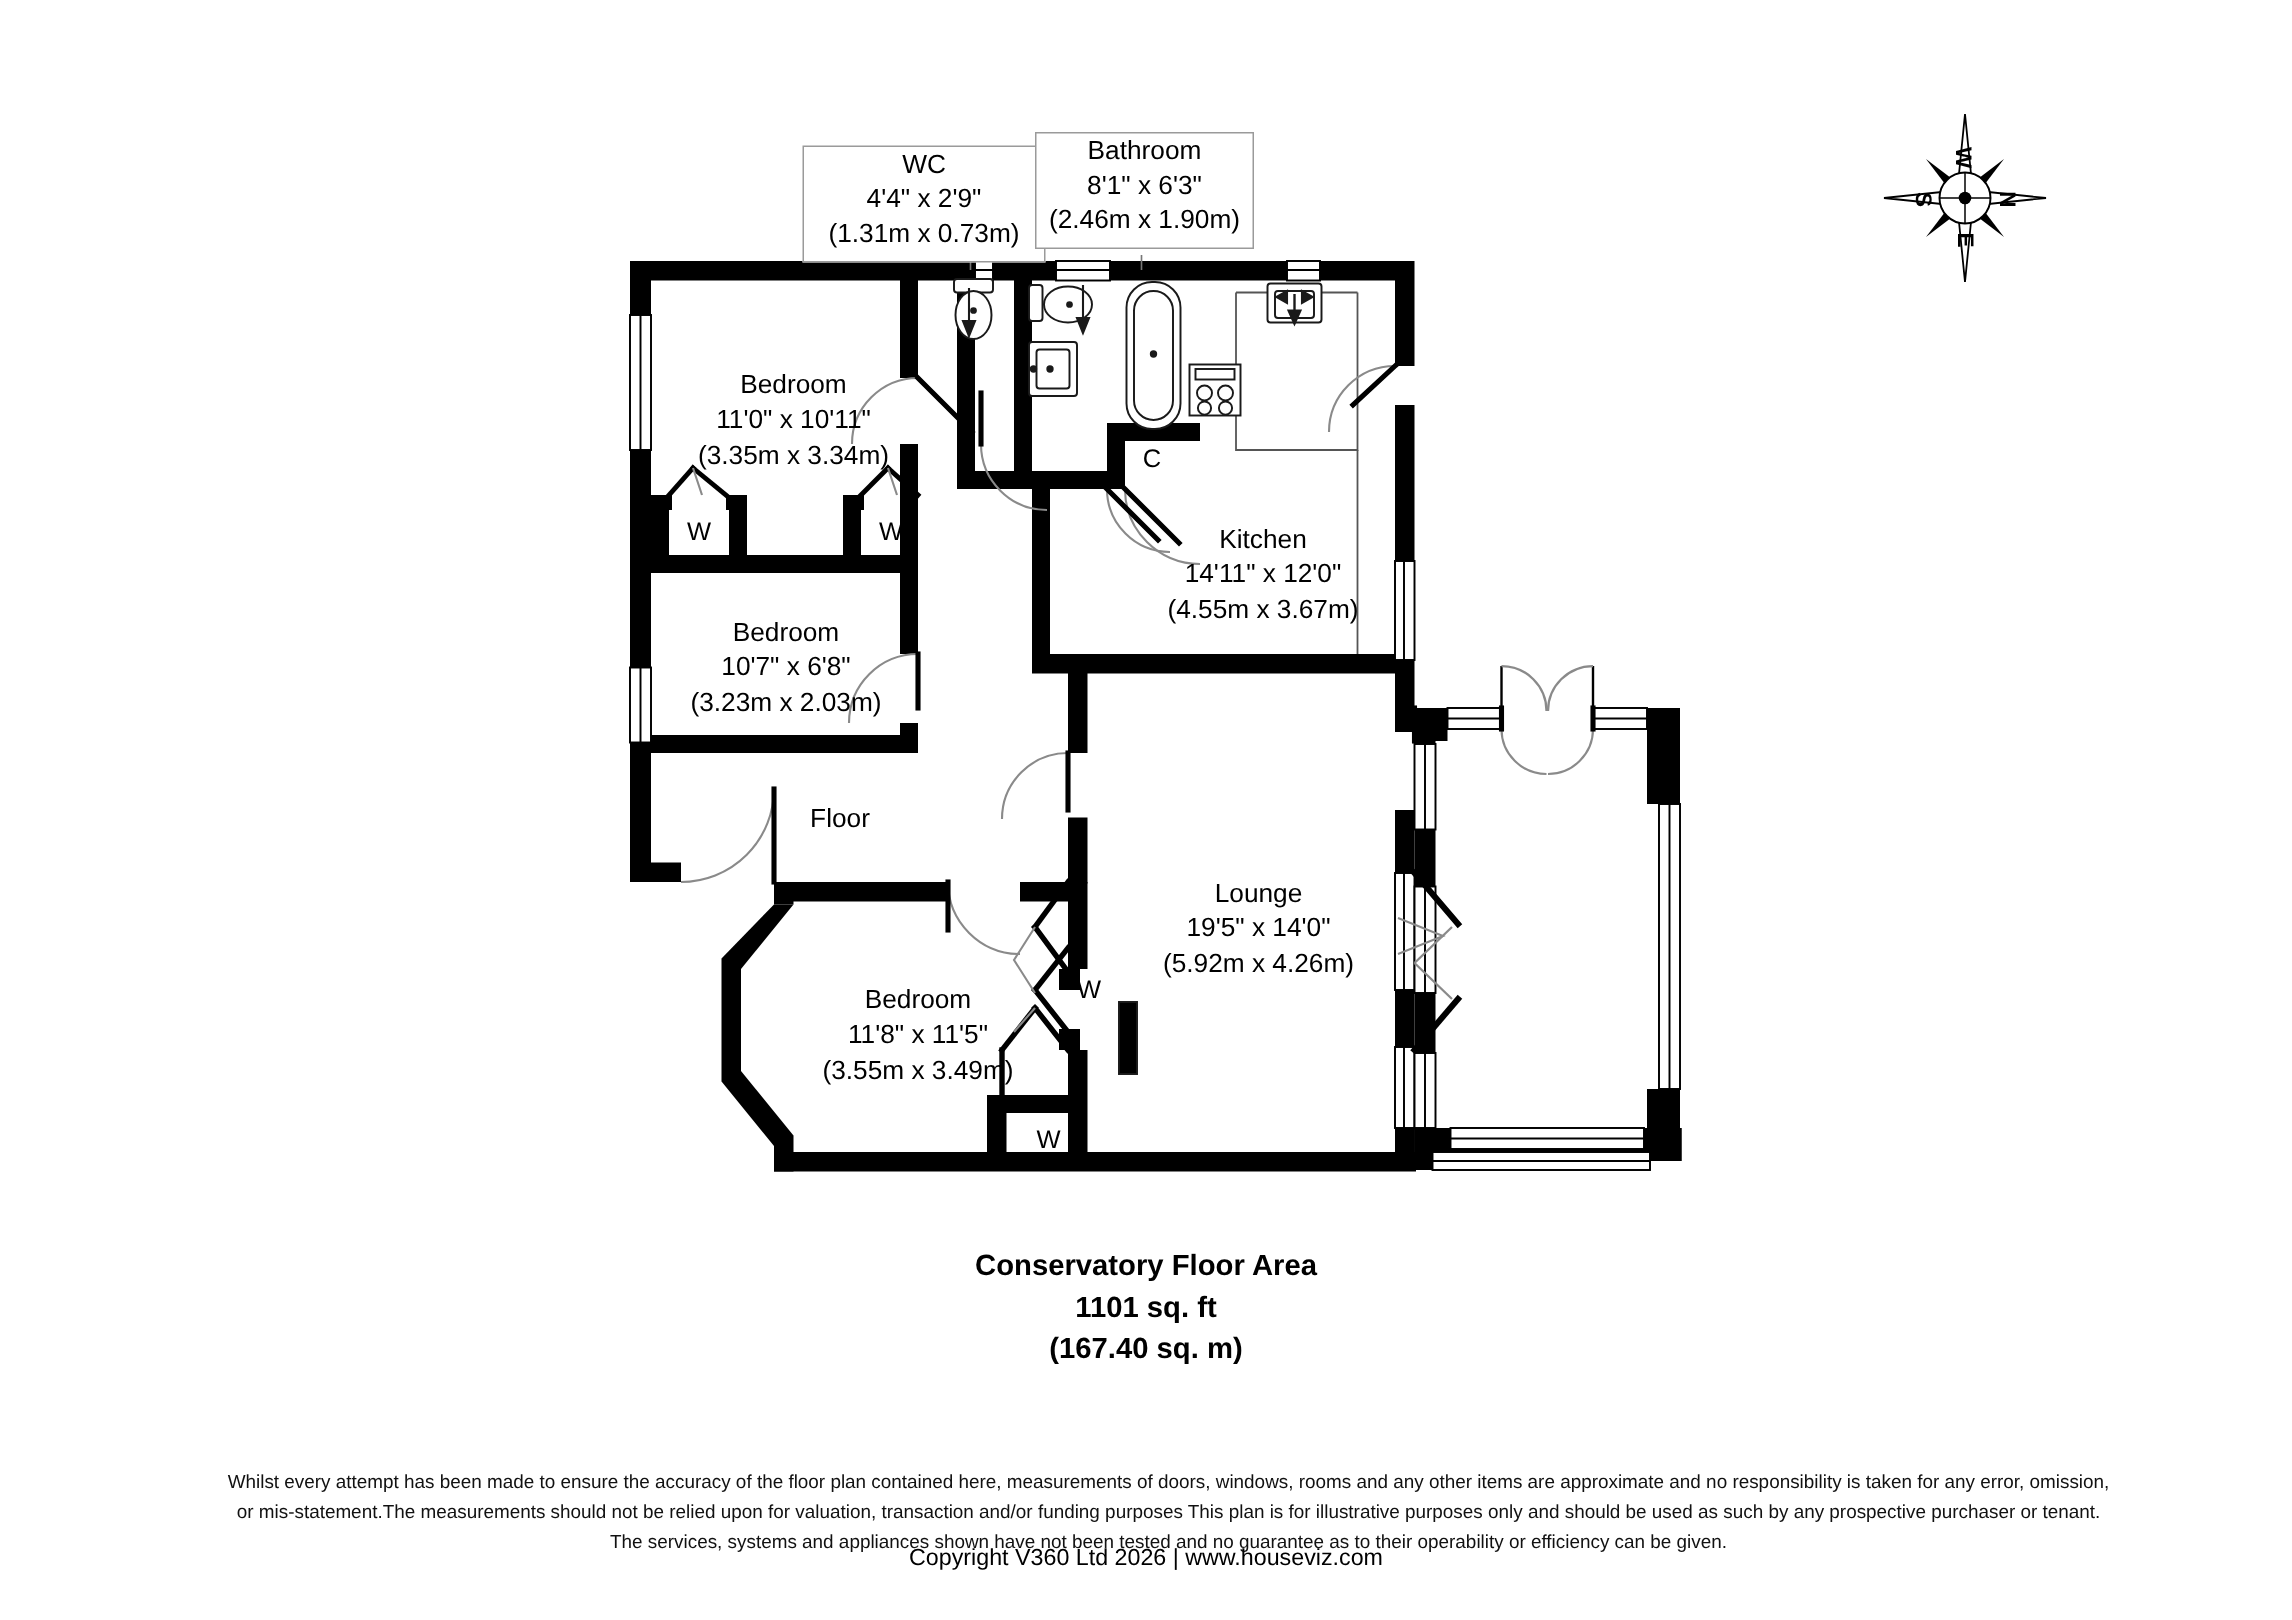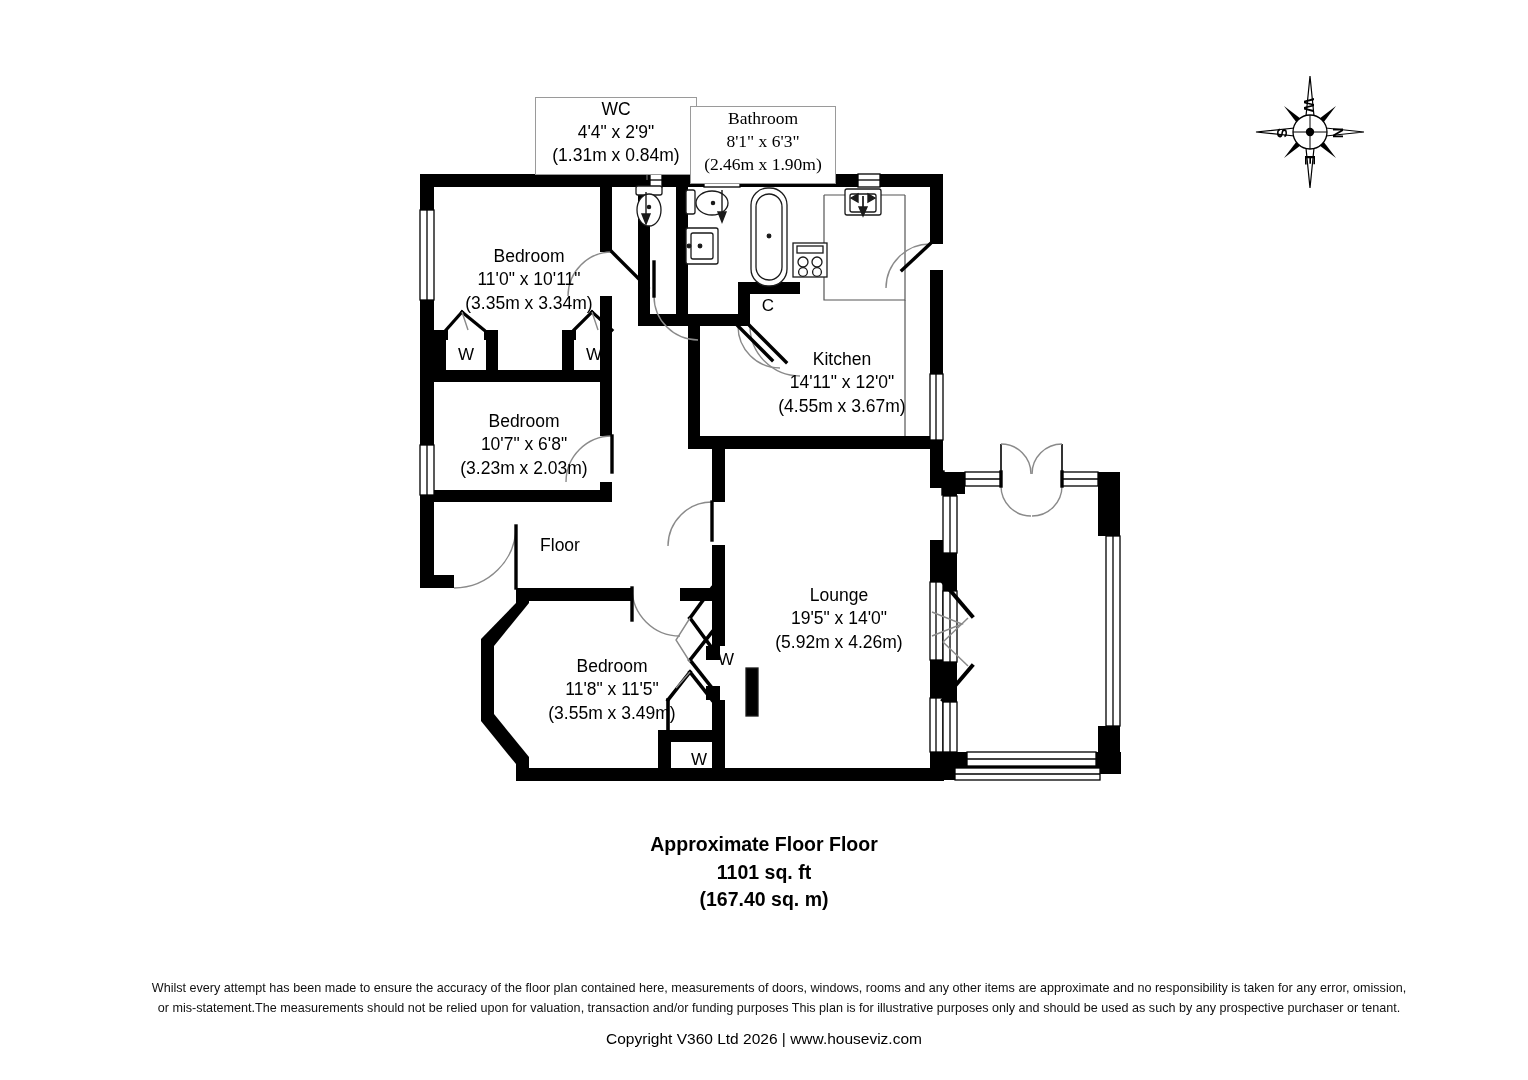--- a/index.html
+++ b/index.html
@@ -434,24 +434,24 @@
       <text x="0" y="-21" text-anchor="middle" font-family="Liberation Sans, sans-serif" font-size="15" font-weight="bold" fill="#000000" transform="rotate(90 0 -27)">W</text>
       <text x="0" y="33" text-anchor="middle" font-family="Liberation Sans, sans-serif" font-size="15" font-weight="bold" fill="#000000" transform="rotate(90 0 28)">E</text>
       <text x="-28" y="6" text-anchor="middle" font-family="Liberation Sans, sans-serif" font-size="15" font-weight="bold" fill="#000000" transform="rotate(90 -28 1)">S</text>
       <text x="28" y="6" text-anchor="middle" font-family="Liberation Sans, sans-serif" font-size="15" font-weight="bold" fill="#000000" transform="rotate(90 28 1)">N</text>
     </g>
   </svg>
 
   <div class="label-box" style="left:535px; top:97px; width:162px;">
     <div>WC</div>
     <div>4'4" x 2'9"</div>
-    <div>(1.31m x 0.84m)</div>
-  </div>
-
-  <div class="label-box" style="left:690px; top:106px; width:146px;font-family:Liberation Serif, serif;">
+    <div>(1.31m x 0.73m)</div>
+  </div>
+
+  <div class="label-box" style="left:690px; top:88px; width:146px;">
     <div>Bathroom</div>
     <div>8'1" x 6'3"</div>
     <div>(2.46m x 1.90m)</div>
   </div>
 
   <div class="room-label" style="left:449px; top:245px; width:160px;">
     <span class="nm">Bedroom</span>
     <span class="ft">11'0" x 10'11"</span>
     <span class="mt">(3.35m x 3.34m)</span>
   </div>
@@ -485,25 +485,26 @@
     <span class="nm">Floor</span>
   </div>
 
   <div class="mini-label" style="left:446px; top:345px; width:40px;">W</div>
   <div class="mini-label" style="left:574px; top:345px; width:40px;">W</div>
   <div class="mini-label" style="left:706px; top:650px; width:40px;">W</div>
   <div class="mini-label" style="left:679px; top:750px; width:40px;">W</div>
   <div class="mini-label" style="left:748px; top:296px; width:40px;">C</div>
 
   <div class="area-block">
-    <span>Approximate Floor Floor</span>
+    <span>Conservatory Floor Area</span>
     <span>1101 sq. ft</span>
     <span>(167.40 sq. m)</span>
   </div>
 
   <div class="disclaimer">
     <span>Whilst every attempt has been made to ensure the accuracy of the floor plan contained here, measurements of doors, windows, rooms and any other items are approximate and no responsibility is taken for any error, omission,</span>
     <span>or mis-statement.The measurements should not be relied upon for valuation, transaction and/or funding purposes This plan is for illustrative purposes only and should be used as such by any prospective purchaser or tenant.</span>
+    <span>The services, systems and appliances shown have not been tested and no guarantee as to their operability or efficiency can be given.</span>
   </div>
 
   <div class="copyright">Copyright V360 Ltd 2026 | www.houseviz.com</div>
 
 </div>
 
 </body></html>

